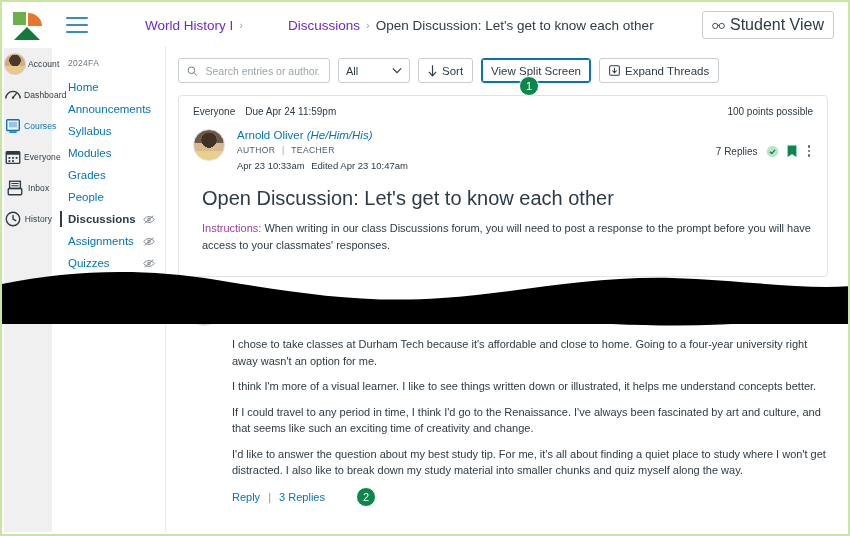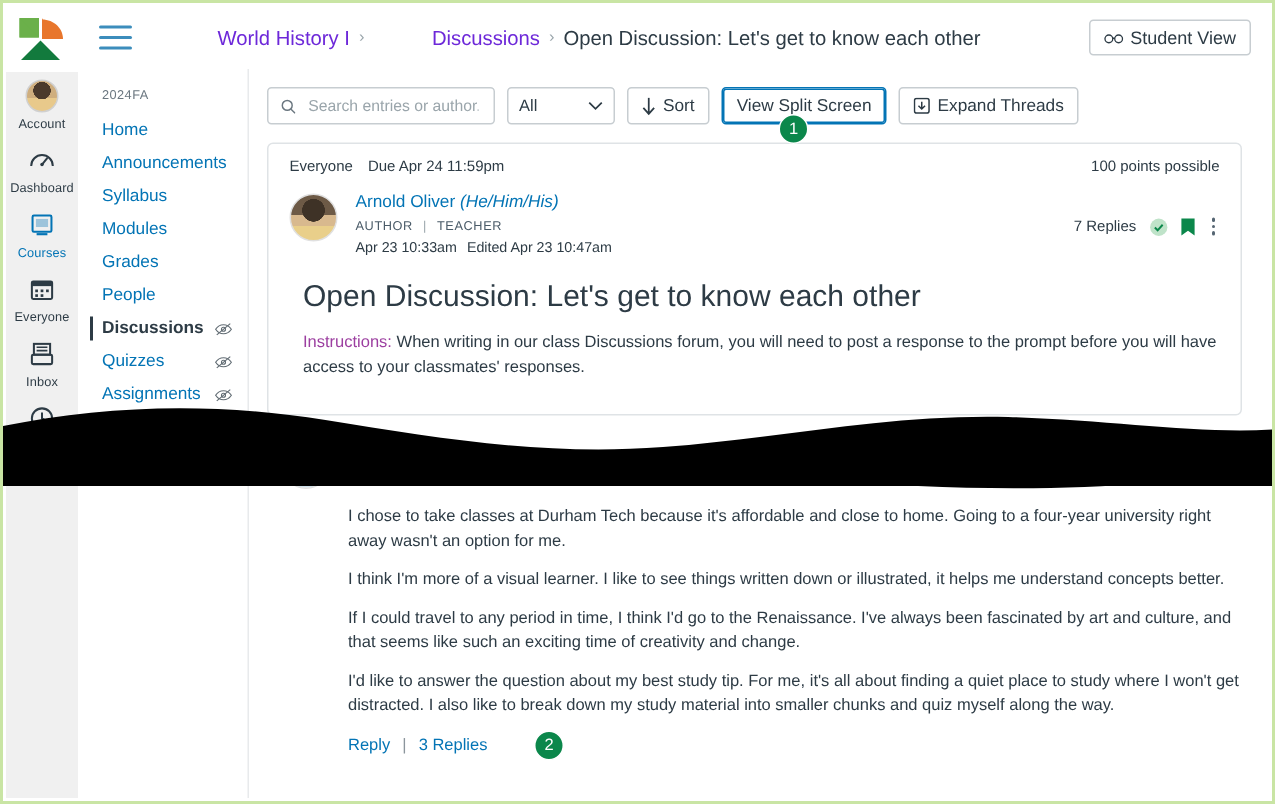--- a/index.html
+++ b/index.html
@@ -13,21 +13,21 @@
   }
   #page { position:absolute; inset:0; border:2px solid #c9e5a4; background:#fff; overflow:hidden; }
 
   
   .globalnav {
     position:absolute; left:2px; top:2px; width:48px; bottom:2px;
     background:#f0f0f0; display:flex; flex-direction:column; align-items:center;
     padding-top:0; z-index:5;
   }
   .logo-wrap { width:48px; height:44px; display:flex; align-items:center; justify-content:center; background:#fff;}
-  .gnav-item { width:48px; padding:5px 0 4px; display:flex; flex-direction:column; align-items:center; gap:2px; cursor:pointer;}
+  .gnav-item { width:48px; padding:5px 0 4px; display:flex; flex-direction:row; align-items:center; gap:2px; cursor:pointer;}
   .gnav-label { font-size:8.5px; color:#2d3b45; letter-spacing:.1px; }
   .gnav-item.active .gnav-label { color:#0374b5; }
   .gnav-icon { width:22px; height:22px; display:flex; align-items:center; justify-content:center; }
   .avatar-sm {
     width:22px; height:22px; border-radius:50%;
     background: radial-gradient(circle at 50% 32%, #4b3a2c 0 34%, rgba(0,0,0,0) 35%),
                 linear-gradient(#cfae7e 0 58%, #e8c98b 58% 100%);
     border:1px solid #d0d0d0; overflow:hidden;
   }
 
@@ -38,21 +38,21 @@
   }
   .hamburger { width:22px; height:16px; display:flex; flex-direction:column; justify-content:space-between; cursor:pointer; margin-right:18px;}
   .hamburger span { display:block; height:2px; background:#3c8dbc; border-radius:1px; }
   .crumbs { display:flex; align-items:center; gap:6px; font-size:13.5px; }
   .crumbs a { color:#6d28d9; text-decoration:none; cursor:pointer;margin-left:39px; }
   .crumbs .sep { color:#9aa5ab; font-size:11px; }
   .crumbs .cur { color:#2d3b45; }
   .studentview {
     margin-left:auto; display:flex; align-items:center; gap:5px;
     border:1px solid #c7cdd1; border-radius:3px; background:#fff;
-    padding:4px 9px; font-size:12px; color:#2d3b45; cursor:pointer; white-space:nowrap;justify-content:flex-end;
+    padding:4px 9px; font-size:16px; color:#2d3b45; cursor:pointer; white-space:nowrap;justify-content:flex-end;
   }
 
   
   .coursenav {
     position:absolute; left:50px; top:44px; width:114px; bottom:2px;
     background:#fff; border-right:1px solid #e8eaec; padding:10px 0 0 0; z-index:3;
   }
   .term { font-size:8.5px; color:#6b7780; padding:2px 0 8px 16px; letter-spacing:.3px; }
   .cnav-item {
     display:flex; align-items:center; justify-content:space-between;
@@ -270,29 +270,29 @@
     </div>
     <div class="cnav-item active">
       <span>Discussions</span>
       <svg class="eye" viewBox="0 0 16 12">
           <path d="M1 6s2.6-4 7-4 7 4 7 4-2.6 4-7 4-7-4-7-4z" fill="none" stroke="#2d3b45" stroke-width="1"></path>
           <circle cx="8" cy="6" r="1.8" fill="none" stroke="#2d3b45" stroke-width="1"></circle>
           <path d="M2 11L14 1" stroke="#2d3b45" stroke-width="1"></path>
         </svg>
     </div>
     <div class="cnav-item">
-      <span>Quizzes</span>
+      <span>Assignments</span>
       <svg class="eye" viewBox="0 0 16 12">
           <path d="M1 6s2.6-4 7-4 7 4 7 4-2.6 4-7 4-7-4-7-4z" fill="none" stroke="#2d3b45" stroke-width="1"></path>
           <circle cx="8" cy="6" r="1.8" fill="none" stroke="#2d3b45" stroke-width="1"></circle>
           <path d="M2 11L14 1" stroke="#2d3b45" stroke-width="1"></path>
         </svg>
     </div>
     <div class="cnav-item">
-      <span>Assignments</span>
+      <span>Quizzes</span>
       <svg class="eye" viewBox="0 0 16 12">
           <path d="M1 6s2.6-4 7-4 7 4 7 4-2.6 4-7 4-7-4-7-4z" fill="none" stroke="#2d3b45" stroke-width="1"></path>
           <circle cx="8" cy="6" r="1.8" fill="none" stroke="#2d3b45" stroke-width="1"></circle>
           <path d="M2 11L14 1" stroke="#2d3b45" stroke-width="1"></path>
         </svg>
     </div>
   </div>
 
   <div class="content">
 

